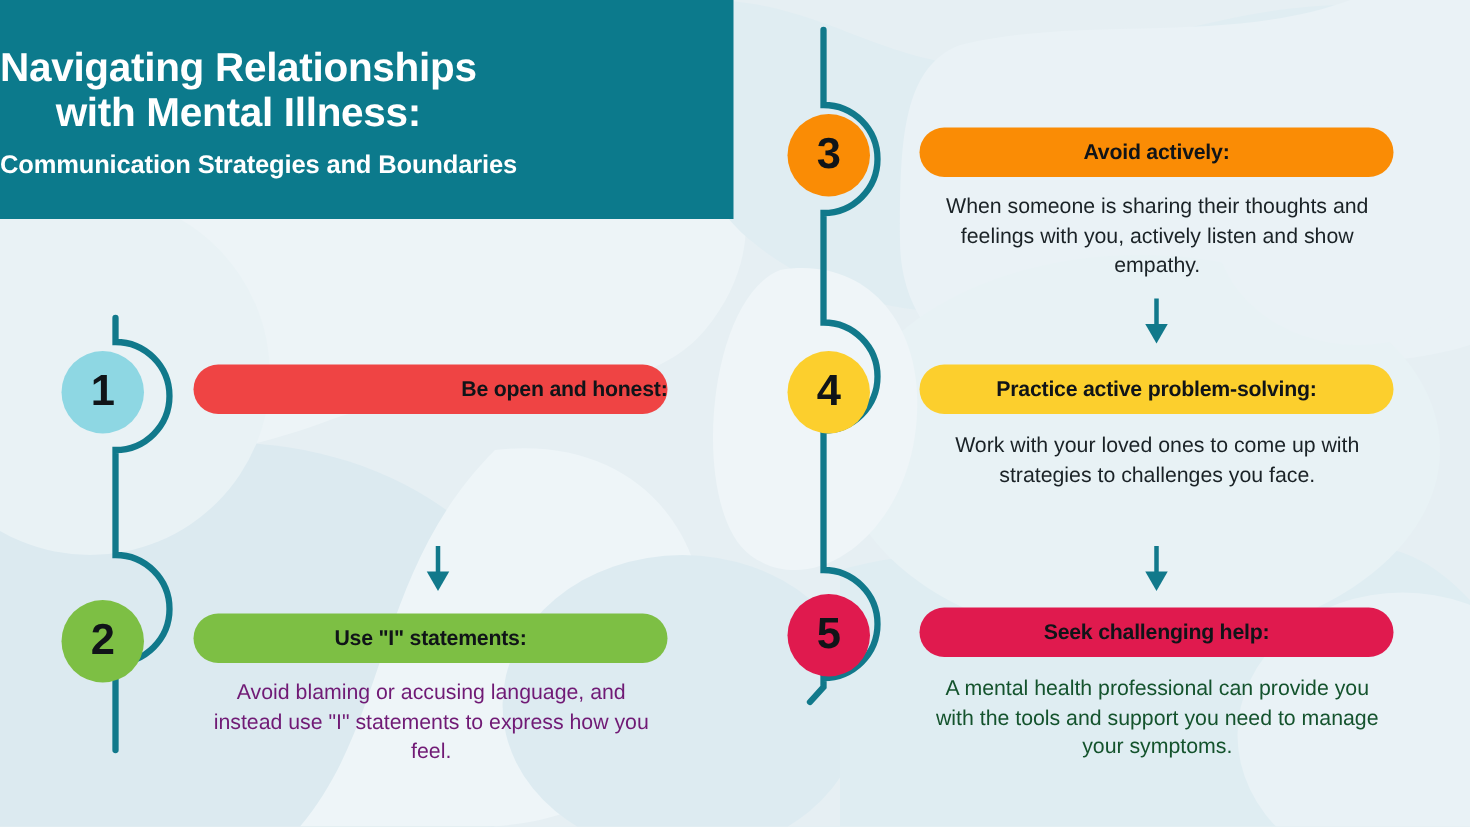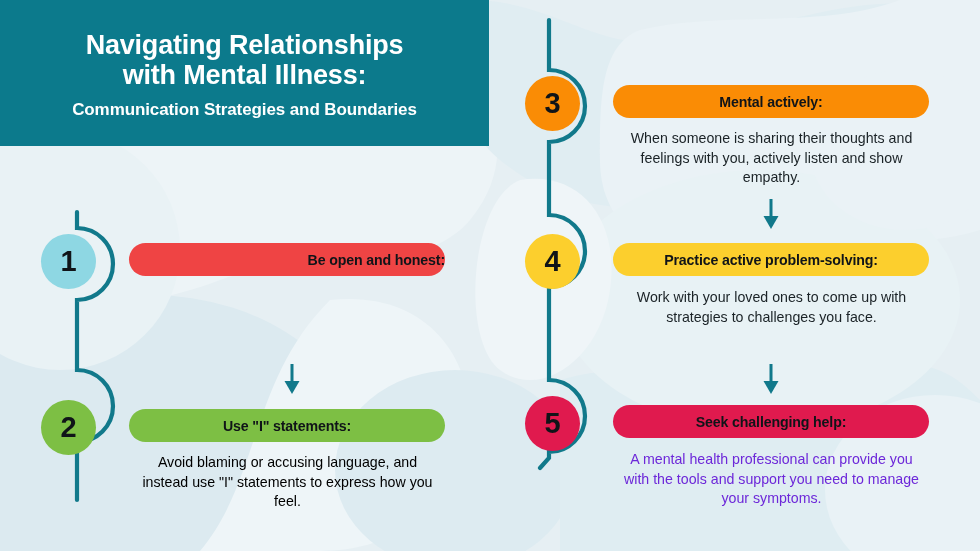--- a/index.html
+++ b/index.html
@@ -11,21 +11,21 @@
   }
   #stage{position:relative;width:980px;height:551px;overflow:hidden;background:#E6EFF3;}
 
   
   .bg-layer{position:absolute;inset:0;z-index:0;}
 
   
   .header-block{
     position:absolute;left:0;top:0;width:489px;height:146px;
     background:#0C7A8C;z-index:3;
-    display:flex;flex-direction:column;align-items:center;justify-content:center;
+    display:flex;flex-direction:column;align-items:flex-start;justify-content:center;
     padding-top:4px;box-sizing:border-box;
   }
   .header-title{
     color:#FFFFFF;font-size:27px;font-weight:bold;line-height:1.12;
     text-align:center;letter-spacing:-0.2px;margin:0;
   }
   .header-sub{
     color:#FFFFFF;font-size:17px;font-weight:bold;line-height:1.2;
     text-align:center;margin-top:9px;letter-spacing:-0.1px;
   }
@@ -125,27 +125,27 @@
     <line x1="13" y1="1" x2="13" y2="21" stroke="#11798B" stroke-width="3"></line>
     <polygon points="13,31 5.5,18 20.5,18" fill="#11798B"></polygon>
   </svg>
 
   <div class="num-circle" style="left: 41px; top: 400px; background: rgb(125, 191, 68);">
     <span>2</span>
   </div>
   <div class="pill" style="left: 129px; top: 409px; width: 316px; background: rgb(125, 191, 68);">
     <span>Use "I" statements:</span>
   </div>
-  <div class="body-text" style="left: 140px; top: 453px; width: 295px; color: #000000;">Avoid blaming or accusing language, and instead use "I" statements to express how you feel.</div>
+  <div class="body-text" style="left: 140px; top: 453px; width: 295px; color: #701a75;">Avoid blaming or accusing language, and instead use "I" statements to express how you feel.</div>
 
   <div class="num-circle" style="left: 525px; top: 76px; background: rgb(250, 140, 5);">
     <span>3</span>
   </div>
   <div class="pill" style="left: 613px; top: 85px; width: 316px; background: rgb(250, 140, 5);">
-    <span>Mental actively:</span>
+    <span>Avoid actively:</span>
   </div>
   <div class="body-text" style="left: 624px; top: 129px; width: 295px; color: rgb(26, 34, 38);">When someone is sharing their thoughts and feelings with you, actively listen and show empathy.</div>
   <svg class="arrow" style="left:758px;top:198px;" width="26" height="34" viewBox="0 0 26 34">
     <line x1="13" y1="1" x2="13" y2="21" stroke="#11798B" stroke-width="3"></line>
     <polygon points="13,31 5.5,18 20.5,18" fill="#11798B"></polygon>
   </svg>
 
   <div class="num-circle" style="left: 525px; top: 234px; background: rgb(252, 207, 45);">
     <span>4</span>
   </div>
@@ -157,15 +157,15 @@
     <line x1="13" y1="1" x2="13" y2="21" stroke="#11798B" stroke-width="3"></line>
     <polygon points="13,31 5.5,18 20.5,18" fill="#11798B"></polygon>
   </svg>
 
   <div class="num-circle" style="left: 525px; top: 396px; background: rgb(224, 26, 78);">
     <span>5</span>
   </div>
   <div class="pill" style="left: 613px; top: 405px; width: 316px; background: rgb(224, 26, 78);">
     <span>Seek challenging help:</span>
   </div>
-  <div class="body-text" style="left: 624px; top: 450px; width: 295px; color: #6d28d9;">A mental health professional can provide you with the tools and support you need to manage your symptoms.</div>
+  <div class="body-text" style="left: 624px; top: 450px; width: 295px; color: #14532d;">A mental health professional can provide you with the tools and support you need to manage your symptoms.</div>
 
 </div>
 
 </body></html>

